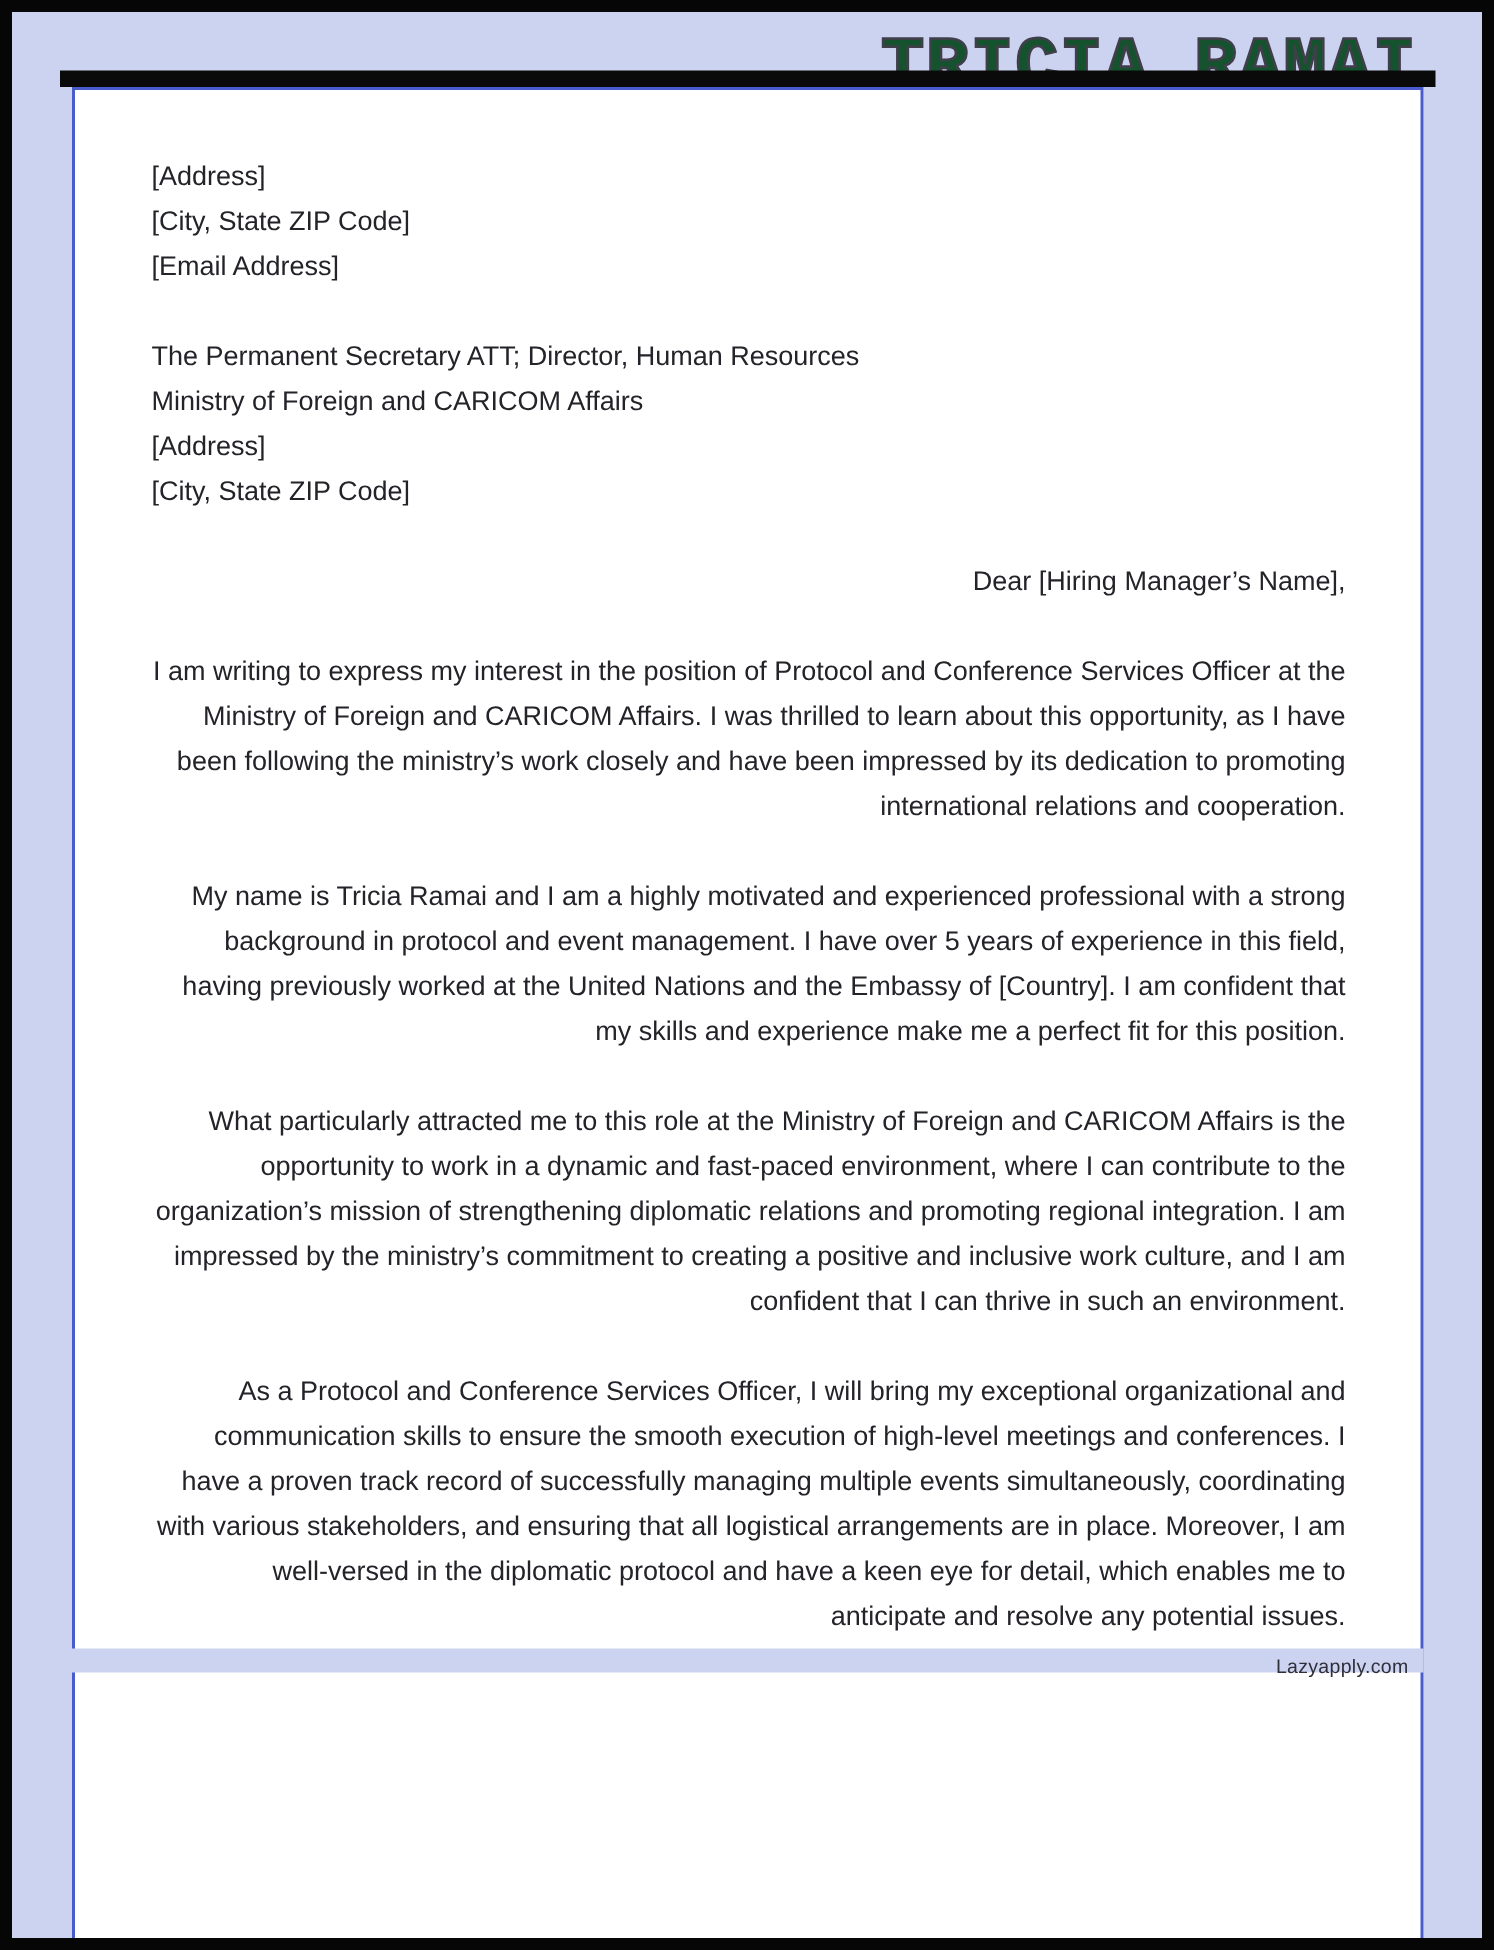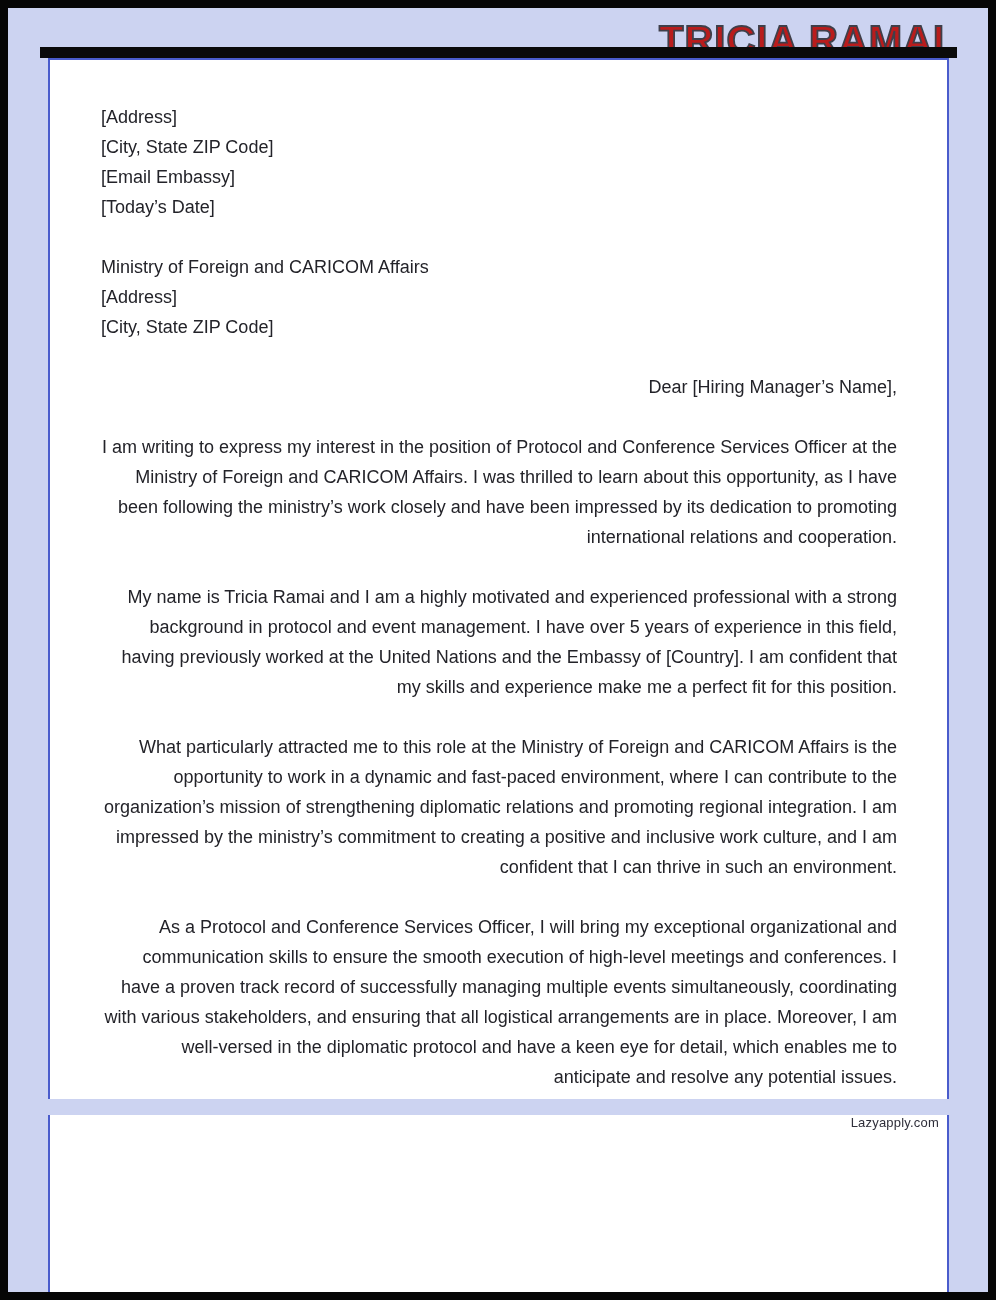--- a/index.html
+++ b/index.html
@@ -14,25 +14,25 @@
   .page {
     position: relative;
     width: 980px; height: 1284px;
     background: #ccd3f1;
     overflow: hidden;
   }
 
   .brand-title {
     position: absolute;
     top: 10px; right: 43px;
-    font-family: Liberation Sans, sans-serif;
-    font-size: 40px;
+    font-family: Liberation Mono, monospace;
+    font-size: 48px;
     font-weight: 700;
     letter-spacing: 1px;
-    color: #b91c1c;
+    color: #14532d;
     -webkit-text-stroke: 1.8px #3f3f4a;
     white-space: nowrap;
   }
 
   .header-bar {
     position: absolute;
     left: 32px; top: 39px;
     width: 917px; height: 11px;
     background: #0a0a0a;
   }
@@ -55,21 +55,21 @@
   .para { margin: 0 0 30px 0; text-align: right; }
 
   .page-band {
     position: relative;
     height: 16px;
     margin: -23px -52px 7px -53px;
     background: #ccd3f1;
   }
   .watermark {
     position: absolute;
-    right: 10px; top: 16px;
+    right: 10px; top: 4px;
     font-size: 13px;
     line-height: 16px;
     color: #2f2f3a;
     font-weight: 500;
     letter-spacing: 0.2px;
   }
 </style>
 </head>
 <body>
 
@@ -78,25 +78,25 @@
 
     <div class="brand-title">TRICIA RAMAI</div>
 
     <div class="header-bar"></div>
 
     <div class="document">
 
       <div class="block">
         <p>[Address]</p>
         <p>[City, State ZIP Code]</p>
-        <p>[Email Embassy]</p>
-        <p>[Today’s Date]</p>
+        <p>[Email Address]</p>
       </div>
 
       <div class="block">
+        <p>The Permanent Secretary ATT; Director, Human Resources</p>
         <p>Ministry of Foreign and CARICOM Affairs</p>
         <p>[Address]</p>
         <p>[City, State ZIP Code]</p>
       </div>
 
       <p class="para">Dear [Hiring Manager’s Name],</p>
 
       <p class="para">I am writing to express my interest in the position of Protocol and Conference Services Officer at the Ministry of Foreign and CARICOM Affairs. I was thrilled to learn about this opportunity, as I have been following the ministry’s work closely and have been impressed by its dedication to promoting international relations and cooperation.</p>
       <p class="para">My name is Tricia Ramai and I am a highly motivated and experienced professional with a strong background in protocol and event management. I have over 5 years of experience in this field, having previously worked at the United Nations and the Embassy of [Country]. I am confident that my skills and experience make me a perfect fit for this position.</p>
       <p class="para">What particularly attracted me to this role at the Ministry of Foreign and CARICOM Affairs is the opportunity to work in a dynamic and fast-paced environment, where I can contribute to the organization’s mission of strengthening diplomatic relations and promoting regional integration. I am impressed by the ministry’s commitment to creating a positive and inclusive work culture, and I am confident that I can thrive in such an environment.</p>

